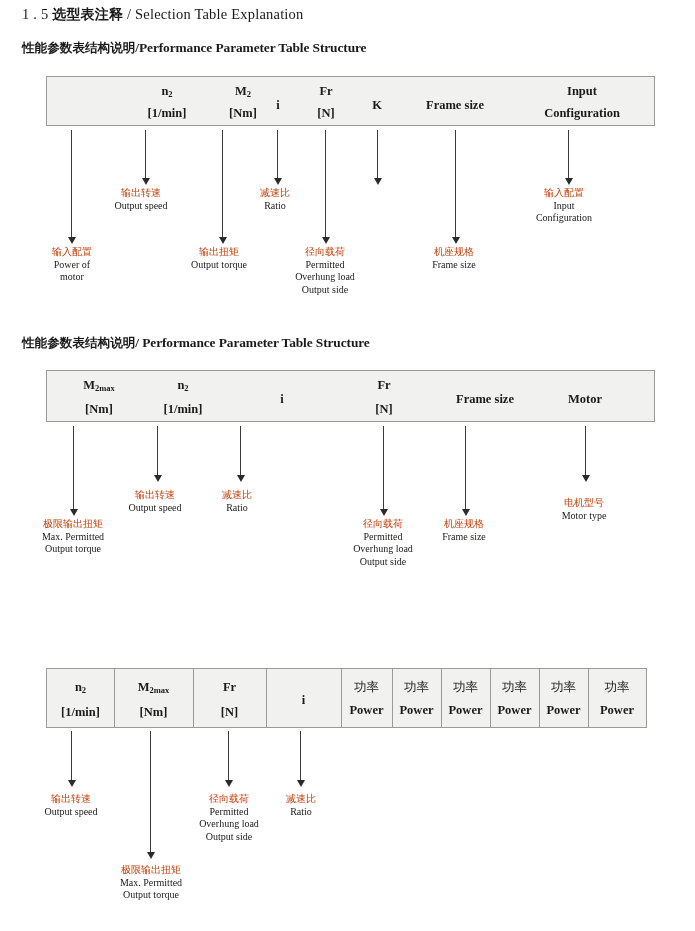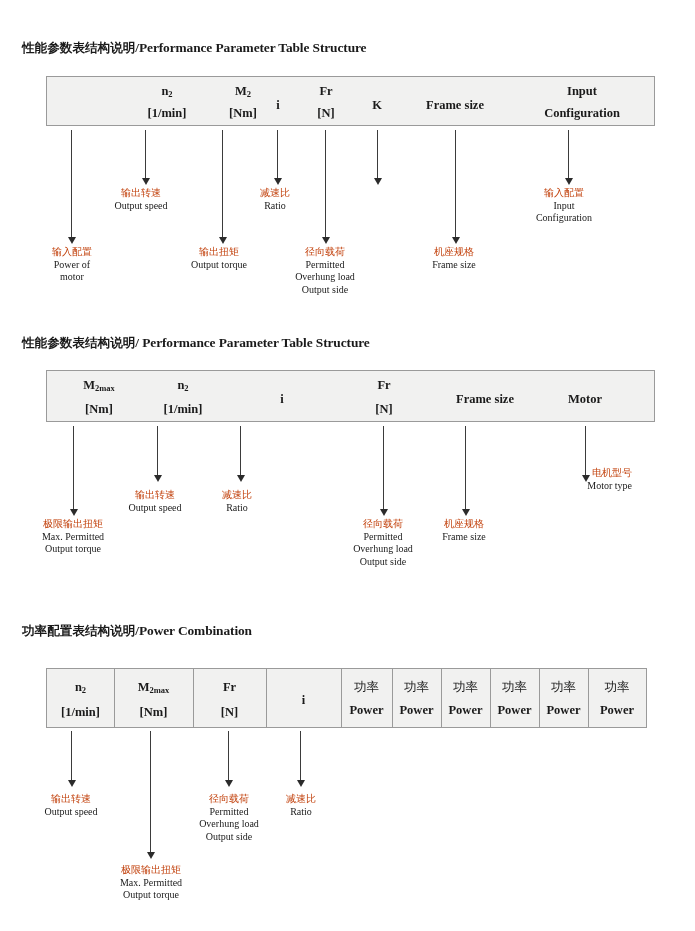--- a/index.html
+++ b/index.html
@@ -142,20 +142,26 @@
     font-family: "Liberation Serif", serif;
     font-size: 10px;
     color: #1a1a1a;
   }
 </style>
 </head>
 <body>
 
 <div class="page">
 
+  <div class="doc-title">
+    <span class="num">1 . 5</span>
+    <span class="cn">选型表注释</span>
+    <span class="num">/</span>
+    <span class="en">Selection Table Explanation</span>
+  </div>
 
   <div class="sec-head" style="top:40px;">
     <span class="cn">性能参数表结构说明</span><span class="en">/</span><span class="en">Performance Parameter Table Structure</span>
   </div>
 
   <div class="tbl" id="tbl1" style="left:46px; top:76px; width:609px; height:50px;">
     <div class="cell" style="left:80px; top:8px;  width:80px;">
       <span class="l1"><span>n</span><sub>2</sub></span>
       <span class="l2" style="margin-top:9px;">[1/min]</span>
     </div>
@@ -317,28 +323,25 @@
   <div class="note" style="left:328px; top:518px; width:110px;">
     <span class="cn">径向载荷</span>
     <span class="en">Permitted</span>
     <span class="en">Overhung load</span>
     <span class="en">Output side</span>
   </div>
   <div class="note" style="left:418px; top:518px; width:92px;">
     <span class="cn">机座规格</span>
     <span class="en">Frame size</span>
   </div>
-  <div class="note" style="left:536px; top:467px; width:96px;text-align:right;">
+  <div class="note" style="left:536px; top:497px; width:96px;">
     <span class="cn">电机型号</span>
     <span class="en">Motor type</span>
   </div>
 
-  <div class="sec-head" style="top:623px;">
-    <span class="cn">功率配置表结构说明</span><span class="en">/</span><span class="en">Power Combination</span>
-  </div>
 
   <div class="tbl" id="tbl3" style="left:46px; top:668px; width:601px; height:60px;">
     <div class="vdiv" style="left:67px;"></div>
     <div class="vdiv" style="left:146px;"></div>
     <div class="vdiv" style="left:219px;"></div>
     <div class="vdiv" style="left:294px;"></div>
     <div class="vdiv" style="left:345px;"></div>
     <div class="vdiv" style="left:394px;"></div>
     <div class="vdiv" style="left:443px;"></div>
     <div class="vdiv" style="left:492px;"></div>

